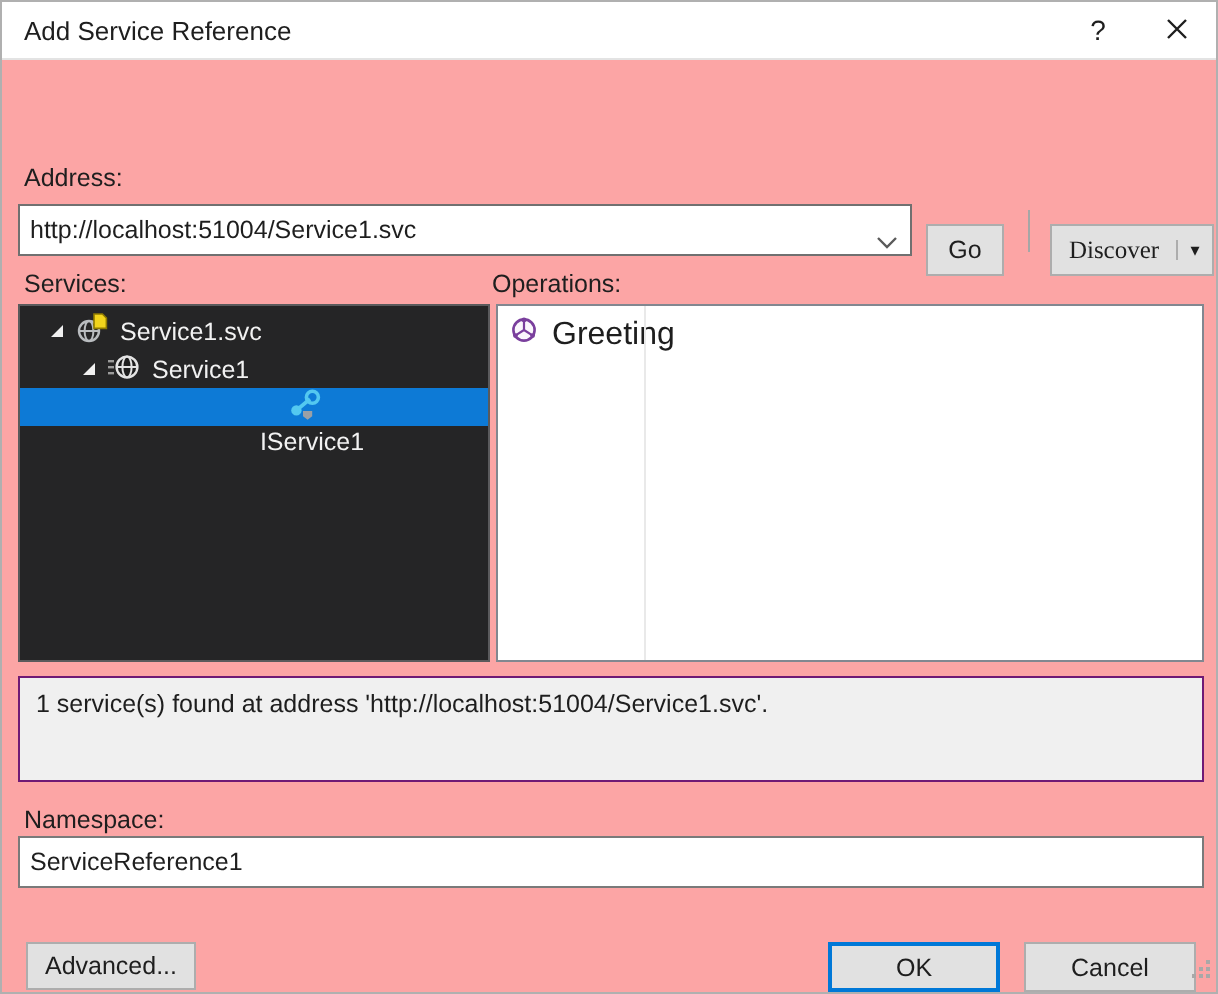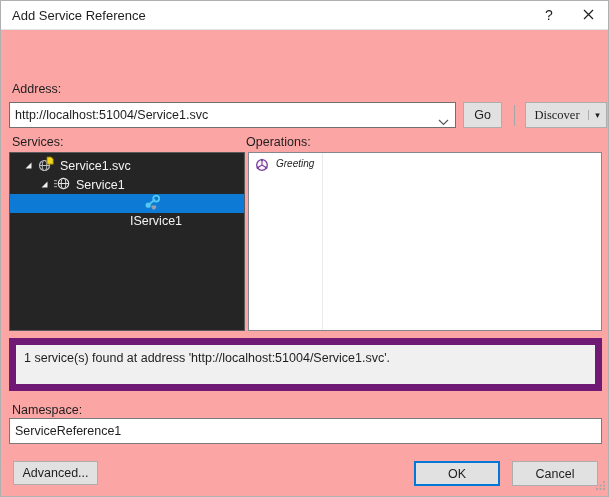--- a/index.html
+++ b/index.html
@@ -18,42 +18,42 @@
   
   #desc{left:11px;top:39px;width:588px;font-size:12.5px;line-height:18px;}
   
   .field-label{font-size:12.5px;}
   #addr-label{left:11px;top:81px;}
   #addr-combo{left:8px;top:101px;width:447px;height:26px;border:1px solid #707070;background:#ffffff;box-sizing:border-box;}
   #addr-input{position:absolute;left:0;top:0;width:424px;height:24px;border:none;outline:none;padding:0 0 0 5px;
     font-family:"Liberation Sans", sans-serif;font-size:12.5px;color:#1e1e1e;background:transparent;}
   #addr-chevron{position:absolute;right:6px;top:9px;}
   .btn{background:#e1e1e1;border:1px solid #adadad;box-sizing:border-box;text-align:center;font-size:12.5px;
-    color:#1e1e1e;display:flex;align-items:center;justify-content:center;cursor:default;}
+    color:#1e1e1e;display:flex;align-items:center;justify-content:center;cursor:default;margin-top:10px;}
   #go-btn{left:462px;top:101px;width:39px;height:26px;}
   #addr-sep{left:513px;top:104px;width:1px;height:21px;background:#a6a6a6;}
   #discover-btn{left:524px;top:101px;width:82px;height:26px;display:flex;padding:0;font-family:Liberation Serif, serif;}
   #discover-main{flex:1;display:flex;align-items:center;justify-content:center;}
   #discover-arrow{width:17px;border-left:1px solid #adadad;display:flex;align-items:center;justify-content:center;font-size:9px;}
   
   #services-label{left:11px;top:134px;}
   #operations-label{left:245px;top:134px;}
   #services-panel{left:8px;top:151px;width:236px;height:179px;background:#252526;border:1px solid #5a5a5c;box-sizing:border-box;padding-top:3px;}
   .tree-row{height:19px;display:flex;align-items:center;color:#f2f2f2;font-size:12.5px;white-space:nowrap;}
   .tree-row .expander{margin-right:5px;flex:none;}
   .tree-row .node-icon{margin-right:6px;flex:none;}
   #tree-row-0{padding-left:14px;}
   #tree-row-1{padding-left:30px;}
   #tree-row-2{padding-left:58px;background:#0d7ad6;flex-direction:column;}
   #operations-panel{left:247px;top:151px;width:354px;height:179px;background:#ffffff;border:1px solid #828790;box-sizing:border-box;}
   #ops-colsep{position:absolute;left:73px;top:0;bottom:0;width:1px;background:#e9e9e9;}
-  .op-item{display:flex;align-items:flex-start;padding:5px 0 0 6px;font-size:10px;color:#1e1e1e;font-style:italic;}
+  .op-item{display:flex;align-items:center;padding:5px 0 0 6px;font-size:16px;color:#1e1e1e;}
   .op-item .op-icon{margin-right:7px;flex:none;}
   
-  #status-box{left:8px;top:337px;width:593px;height:53px;background:#f0f0f0;border:7px solid #701a75;box-sizing:border-box;padding:6px 8px;font-size:12.5px;}
+  #status-box{left:8px;top:337px;width:593px;height:53px;background:#f0f0f0;border:1px solid #701a75;box-sizing:border-box;padding:6px 8px;font-size:12.5px;}
   
   #ns-label{left:11px;top:402px;}
   #ns-input{left:8px;top:417px;width:593px;height:26px;border:1px solid #7a7a7a;box-sizing:border-box;padding:0 0 0 5px;
     font-family:"Liberation Sans", sans-serif;font-size:12.5px;color:#1e1e1e;outline:none;}
   
   #advanced-btn{left:12px;top:460px;width:85px;height:24px;}
   #ok-btn{left:413px;top:460px;width:86px;height:25px;border:2px solid #0078d7;}
   #cancel-btn{left:511px;top:460px;width:86px;height:25px;}
   #resize-grip{right:2px;bottom:2px;}
 </style>

